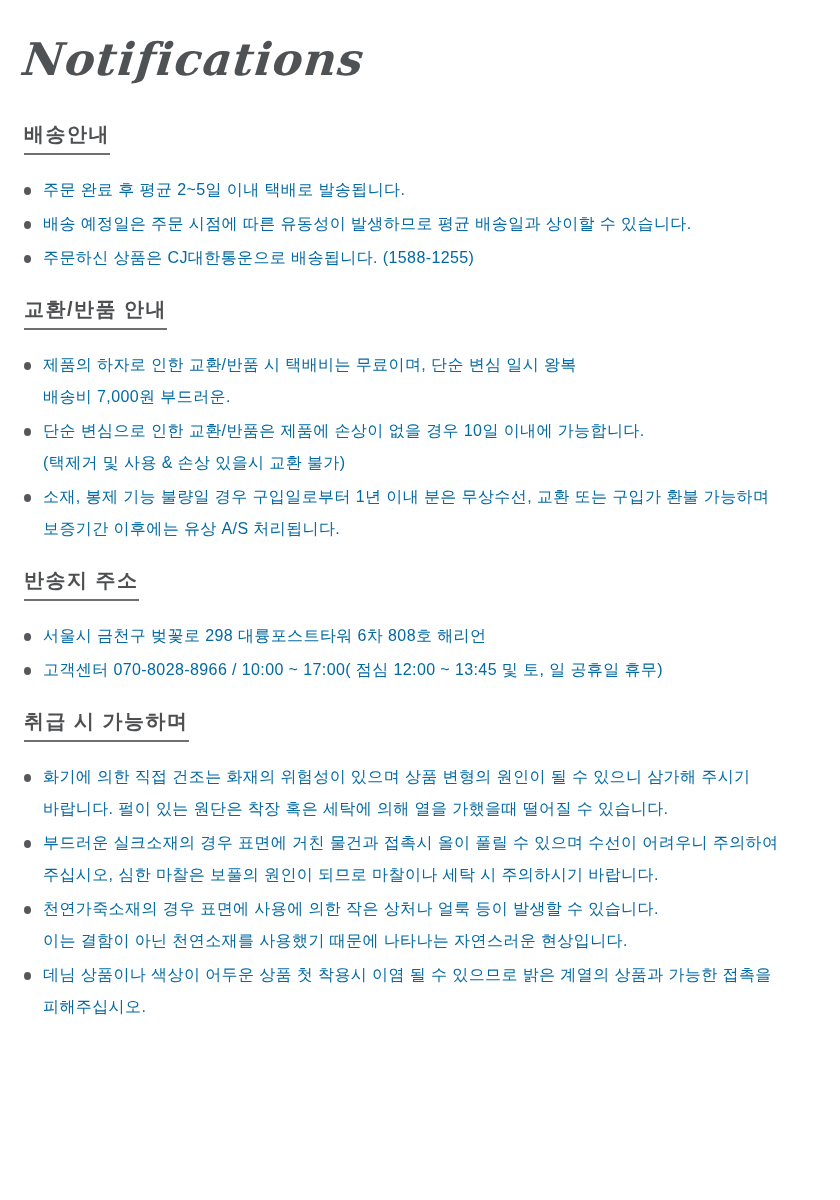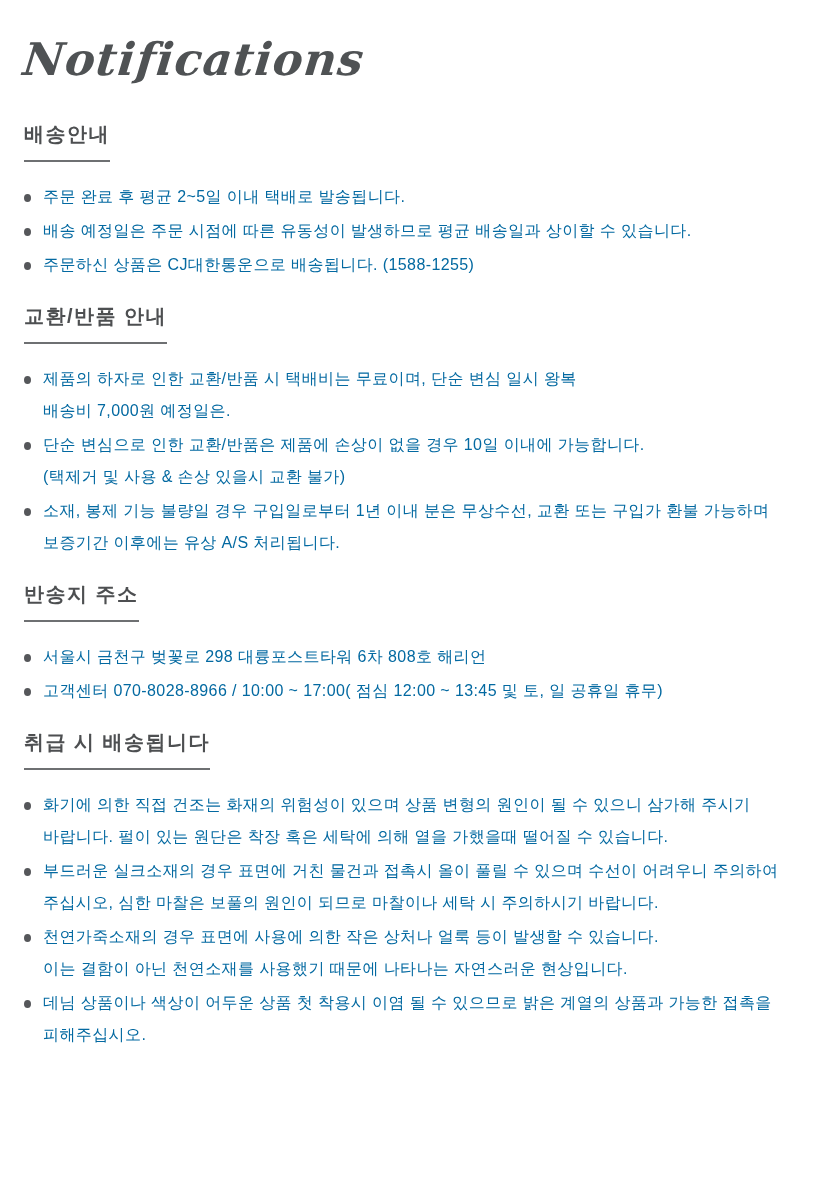--- a/index.html
+++ b/index.html
@@ -35,21 +35,21 @@
   .notice-section + .notice-section {
     margin-top: 22px;
   }
   .section-title {
     display: inline-block;
     margin: 0;
     font-size: 20px;
     font-weight: 700;
     letter-spacing: 1.5px;
     color: #4d4f51;
-    padding-bottom: 12px;
+    padding-bottom: 5px;
     border-bottom: 2px solid #6e7072;
   }
   .item-list {
     list-style: none;
     margin: 19px 0 0 0;
     padding: 0;
   }
   .item-list li {
     position: relative;
     padding-left: 19px;
@@ -75,28 +75,28 @@
 <div class="page">
   <div class="brand-logo">Notifications</div>
 
   <div id="sections-root">
       <section class="notice-section"><h2 class="section-title">배송안내</h2><ul class="item-list">
           <li><span class="bullet-dot"></span><span>주문 완료 후 평균 2~5일 이내 택배로 발송됩니다.</span></li>
           <li><span class="bullet-dot"></span><span>배송 예정일은 주문 시점에 따른 유동성이 발생하므로 평균 배송일과 상이할 수 있습니다.</span></li>
           <li><span class="bullet-dot"></span><span>주문하신 상품은 CJ대한통운으로 배송됩니다. (1588-1255)</span></li>
         </ul></section>
       <section class="notice-section"><h2 class="section-title">교환/반품 안내</h2><ul class="item-list">
-          <li><span class="bullet-dot"></span><span>제품의 하자로 인한 교환/반품 시 택배비는 무료이며, 단순 변심 일시 왕복</span><br><span>배송비 7,000원 예정일은.</span></li>
+          <li><span class="bullet-dot"></span><span>제품의 하자로 인한 교환/반품 시 택배비는 무료이며, 단순 변심 일시 왕복</span><br><span>배송비 7,000원 부드러운.</span></li>
           <li><span class="bullet-dot"></span><span>단순 변심으로 인한 교환/반품은 제품에 손상이 없을 경우 10일 이내에 가능합니다.</span><br><span>(택제거 및 사용 &amp; 손상 있을시 교환 불가)</span></li>
           <li><span class="bullet-dot"></span><span>소재, 봉제 기능 불량일 경우 구입일로부터 1년 이내 분은 무상수선, 교환 또는 구입가 환불 가능하며</span><br><span>보증기간 이후에는 유상 A/S 처리됩니다.</span></li>
         </ul></section>
       <section class="notice-section"><h2 class="section-title">반송지 주소</h2><ul class="item-list">
           <li><span class="bullet-dot"></span><span>서울시 금천구 벚꽃로 298 대륭포스트타워 6차 808호 해리언</span></li>
           <li><span class="bullet-dot"></span><span>고객센터 070-8028-8966 / 10:00 ~ 17:00( 점심 12:00 ~ 13:45 및 토, 일 공휴일 휴무)</span></li>
         </ul></section>
-      <section class="notice-section"><h2 class="section-title">취급 시 배송됩니다</h2><ul class="item-list">
+      <section class="notice-section"><h2 class="section-title">취급 시 가능하며</h2><ul class="item-list">
           <li><span class="bullet-dot"></span><span>화기에 의한 직접 건조는 화재의 위험성이 있으며 상품 변형의 원인이 될 수 있으니 삼가해 주시기</span><br><span>바랍니다. 펄이 있는 원단은 착장 혹은 세탁에 의해 열을 가했을때 떨어질 수 있습니다.</span></li>
           <li><span class="bullet-dot"></span><span>부드러운 실크소재의 경우 표면에 거친 물건과 접촉시 올이 풀릴 수 있으며 수선이 어려우니 주의하여</span><br><span>주십시오, 심한 마찰은 보풀의 원인이 되므로 마찰이나 세탁 시 주의하시기 바랍니다.</span></li>
           <li><span class="bullet-dot"></span><span>천연가죽소재의 경우 표면에 사용에 의한 작은 상처나 얼룩 등이 발생할 수 있습니다.</span><br><span>이는 결함이 아닌 천연소재를 사용했기 때문에 나타나는 자연스러운 현상입니다.</span></li>
           <li><span class="bullet-dot"></span><span>데님 상품이나 색상이 어두운 상품 첫 착용시 이염 될 수 있으므로 밝은 계열의 상품과 가능한 접촉을</span><br><span>피해주십시오.</span></li>
         </ul></section>
     </div>
 </div>
 
 </body></html>

